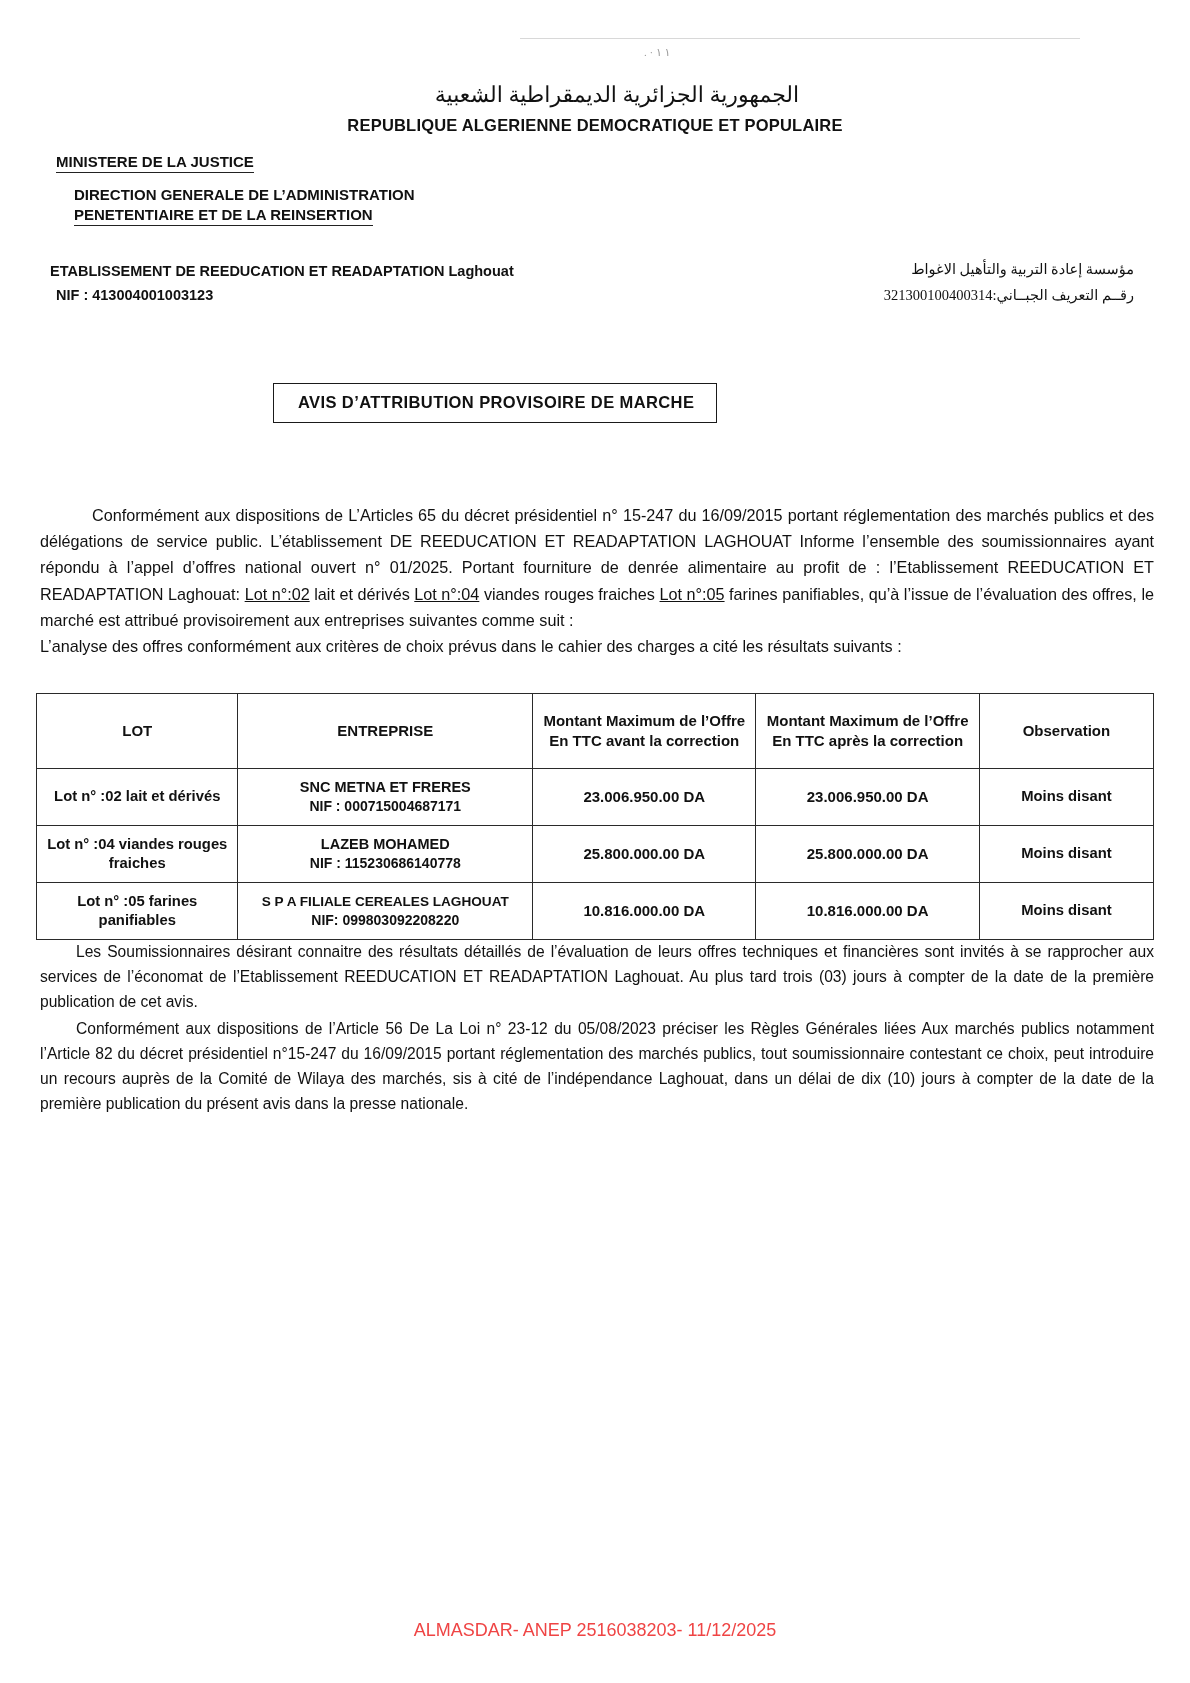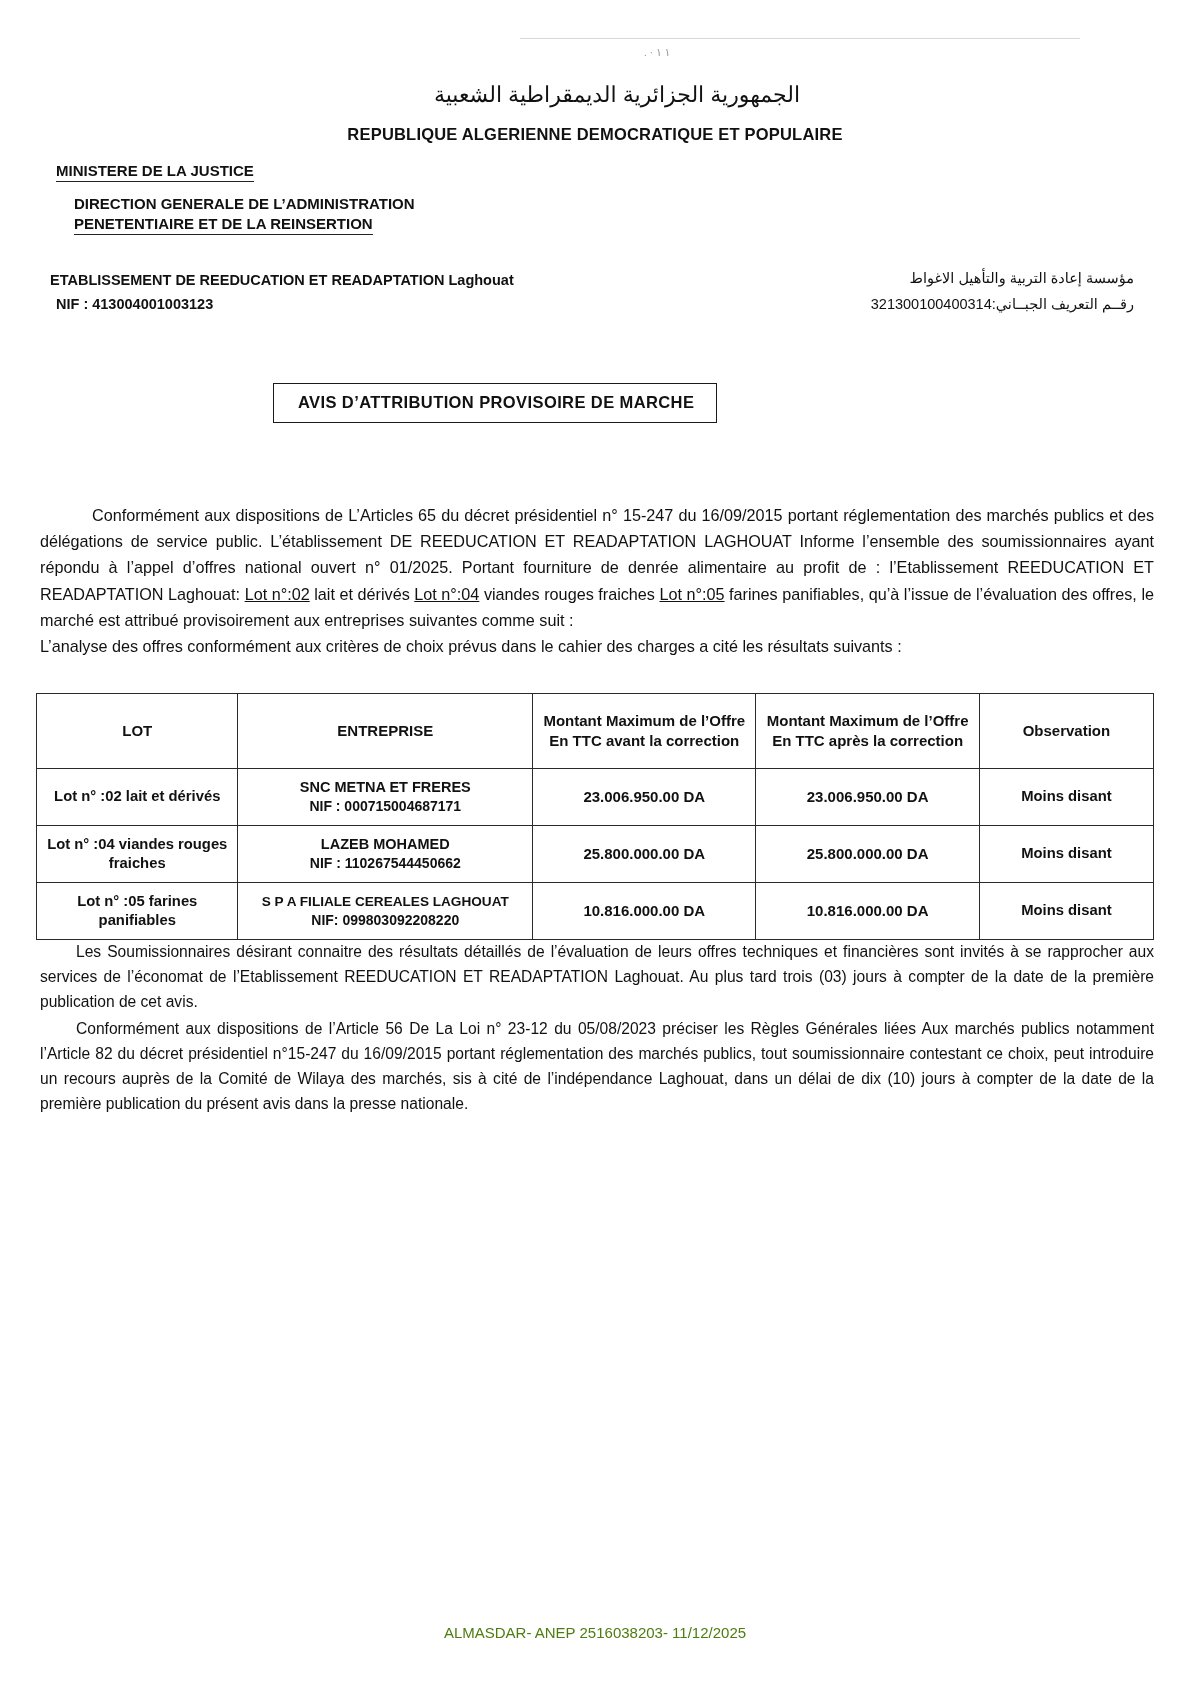--- a/index.html
+++ b/index.html
@@ -33,37 +33,37 @@
     position: absolute;
     top: 46px;
     left: 644px;
     font-size: 11px;
     color: #9a9a9a;
     letter-spacing: 2px;
     font-family: "Liberation Serif", serif;
   }
 
   .ar {
-    font-family: Liberation Sans, sans-serif;
+    font-family: Liberation Serif, serif;
     direction: rtl;
     unicode-bidi: bidi-override;
     margin-left: 44px;
   }
 
   .title-ar {
     text-align: center;
     font-size: 22px;
     margin-top: 82px;
     color: #111;
   }
   .title-fr {
     text-align: center;
     font-size: 16.5px;
     font-weight: bold;
-    margin-top: 17px;
+    margin-top: 8px;
     letter-spacing: 0.2px;
     color: #111;
   }
 
   .head-block {
     position: relative;
     margin-top: 18px;
     height: 160px;
   }
   .left-head {
@@ -205,22 +205,22 @@
   .footer-text p { margin: 0; }
   .footer-text .indent { text-indent: 36px; }
   .footer-text .para2 { margin-top: 2px; }
 
   .anep {
     position: absolute;
     left: 0;
     right: 0;
     bottom: 42px;
     text-align: center;
-    font-size: 15px;
-    color: #4d7c0f;
+    font-size: 18px;
+    color: #ef4444;
   }
 </style>
 </head>
 <body>
 
 <div class="page">
 
   <div class="scan-line"></div>
   <div class="scan-marks">.  ·  ١  ١</div>
 
@@ -273,21 +273,21 @@
             <div class="nif">NIF : 000715004687171</div>
           </td>
           <td class="amount">23.006.950.00 DA</td>
           <td class="amount">23.006.950.00 DA</td>
           <td class="obs">Moins disant</td>
         </tr>
         <tr>
           <td class="lot-cell">Lot n° :04 viandes rouges fraiches</td>
           <td class="ent-cell">
             <div>LAZEB MOHAMED</div>
-            <div class="nif">NIF : 110267544450662</div>
+            <div class="nif">NIF : 115230686140778</div>
           </td>
           <td class="amount">25.800.000.00 DA</td>
           <td class="amount">25.800.000.00 DA</td>
           <td class="obs">Moins disant</td>
         </tr>
         <tr>
           <td class="lot-cell">Lot n° :05 farines panifiables</td>
           <td class="ent-cell small">
             <div>S P A FILIALE CEREALES LAGHOUAT</div>
             <div class="nif">NIF: 099803092208220</div>

